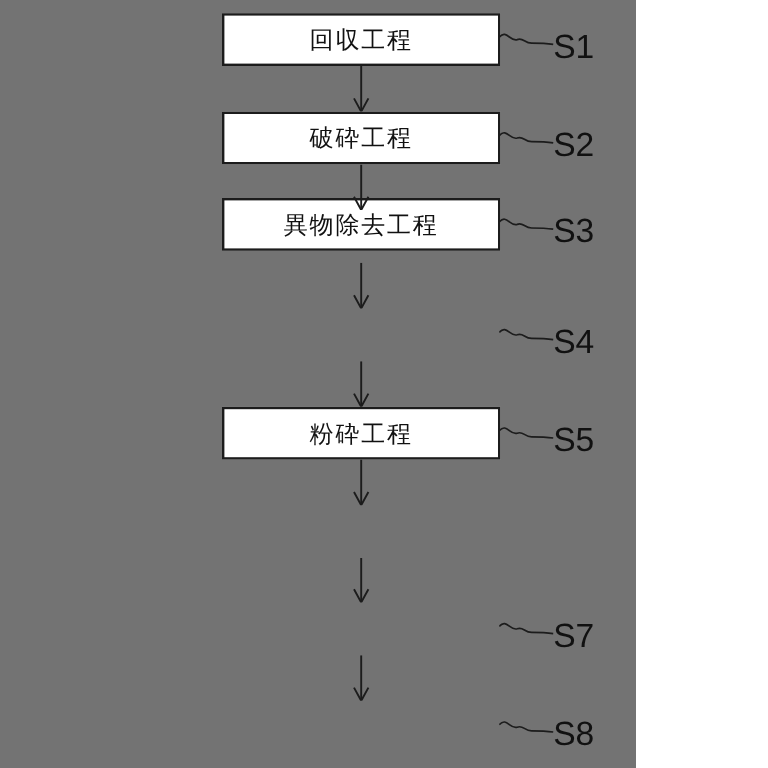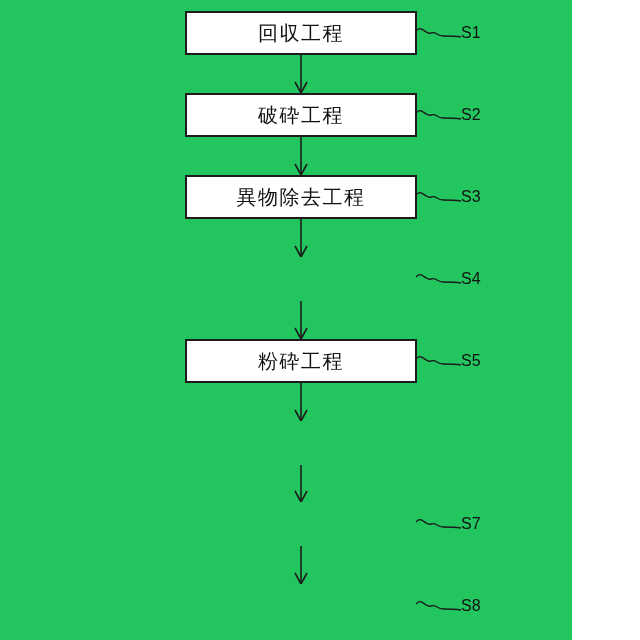--- a/index.html
+++ b/index.html
@@ -2,23 +2,23 @@
 <html><head>
 <meta charset="utf-8">
 <style>
   html, body {
     margin: 0;
     padding: 0;
     background: #ffffff;
   }
   #canvas {
     position: relative;
-    width: 572px;
+    width: 530px;
     height: 640px;
-    background: #22c55e;
+    background: #737373;
     font-family: "Liberation Sans", sans-serif;
     overflow: hidden;
   }
   .step {
     position: absolute;
     left: 185px;
     width: 455px;
     height: 44px;
   }
   .box {
@@ -44,21 +44,21 @@
     position: absolute;
     left: 231px;
     top: 9px;
     width: 46px;
     height: 28px;
   }
   .tag {
     position: absolute;
     left: 276px;
     top: 14px;
-    font-size: 16px;
+    font-size: 28px;
     line-height: 1;
     color: #111111;
     white-space: nowrap;
   }
   .arrow {
     position: absolute;
     left: 293px;
     width: 16px;
   }
 </style>
@@ -80,21 +80,21 @@
   <div class="step" style="top:93px">
     <div class="box">
       <span>破砕工程</span>
     </div>
     <svg class="squiggle" viewBox="0 0 46 28">
       <path d="M0,11 C6,4 9,15 15,13 C20,11 21,16 27,16 C33,16 38,16 45,17" fill="none" stroke="#1c1c1c" stroke-width="1.4"></path>
     </svg>
     <span class="tag">S2</span>
   </div>
 
-  <div class="step" style="top:175px">
+  <div class="step" style="top:165px">
     <div class="box">
       <span>異物除去工程</span>
     </div>
     <svg class="squiggle" viewBox="0 0 46 28">
       <path d="M0,11 C6,4 9,15 15,13 C20,11 21,16 27,16 C33,16 38,16 45,17" fill="none" stroke="#1c1c1c" stroke-width="1.4"></path>
     </svg>
     <span class="tag">S3</span>
   </div>
 
   <div class="step" style="top:257px">

